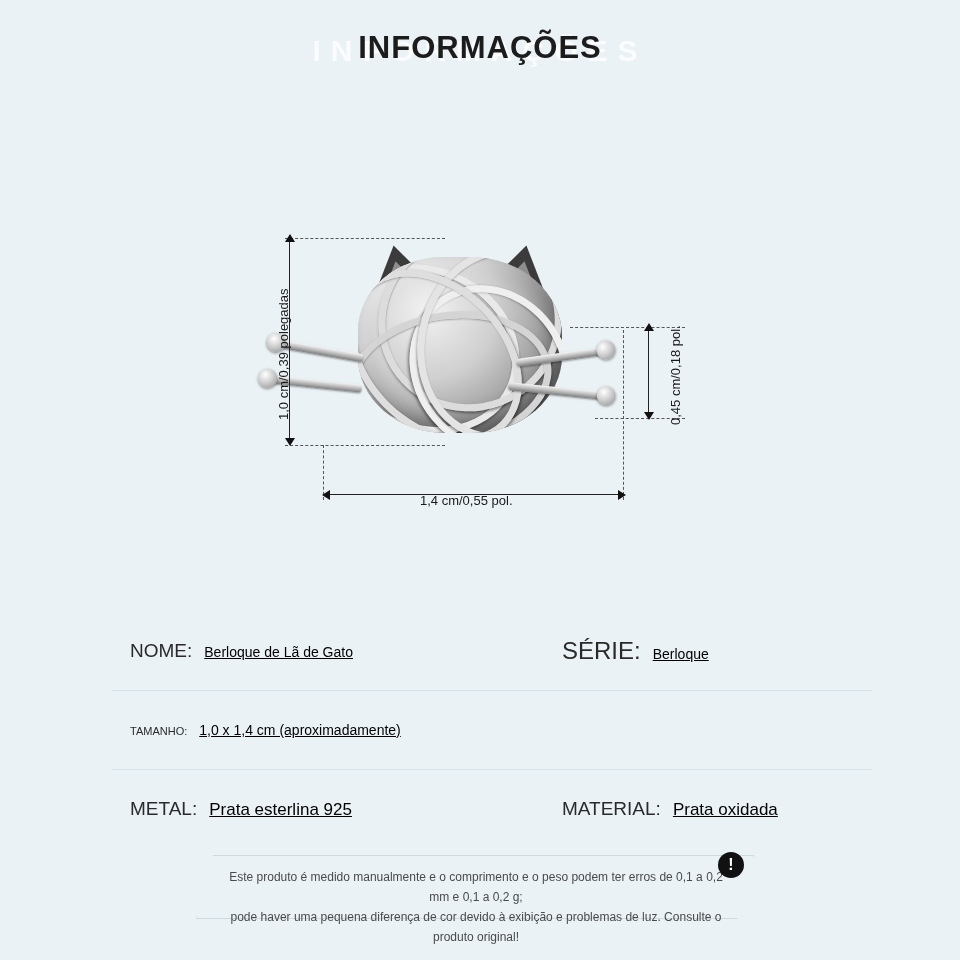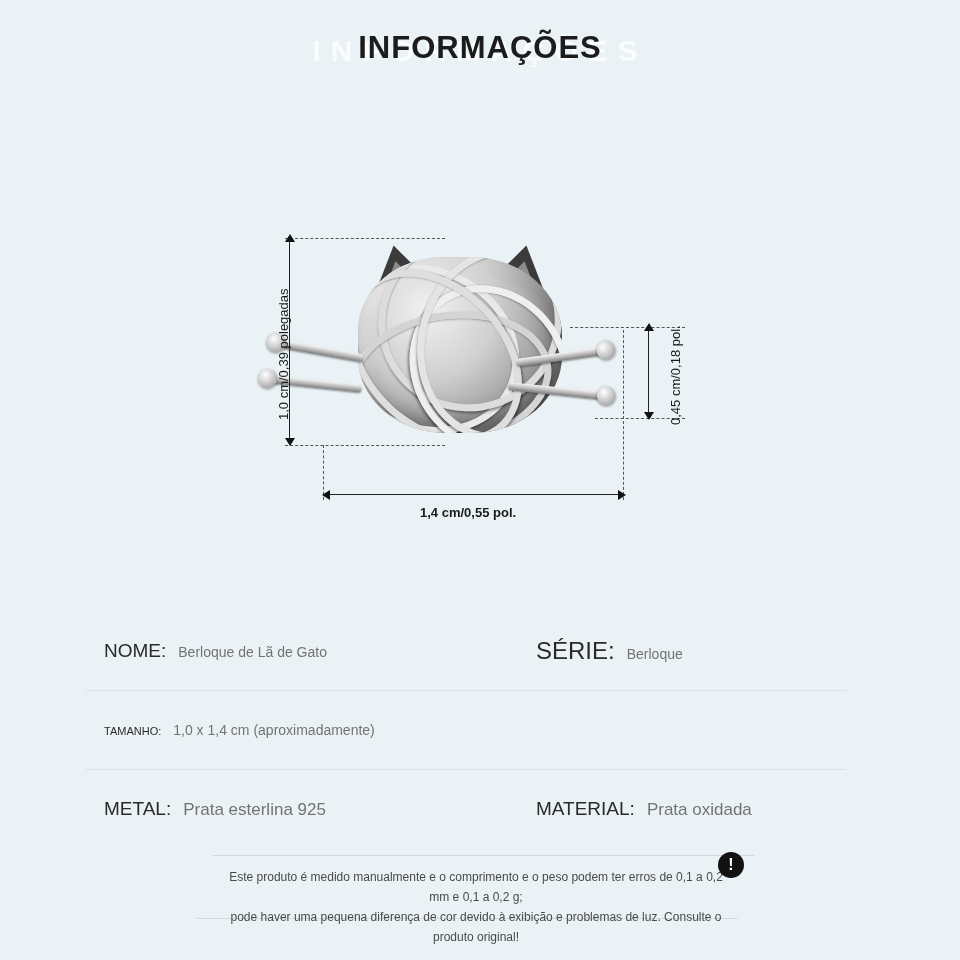--- a/index.html
+++ b/index.html
@@ -170,21 +170,21 @@
     white-space: nowrap;
   }
   .vertical-label {
     transform: rotate(-90deg);
     transform-origin: left top;
   }
 
   
   .specs {
     position: absolute;
-    left: 86px;
+    left: 112px;
     top: 612px;
     width: 760px;
   }
   .spec-row {
     position: relative;
     height: 78px;
     border-bottom: 1px solid #d7e1e8;
     display: flex;
     align-items: center;
   }
@@ -195,22 +195,23 @@
     box-sizing: border-box;
   }
   .cell-left  { width: 450px; padding-left: 18px; }
   .cell-right { width: 310px; padding-left: 0px; }
   .spec-key {
     color: #2a2a2a;
     margin-right: 12px;
     white-space: nowrap;
   }
   .spec-val {
-    color: #737373;
+    color: #000000;
     white-space: nowrap;
+    text-decoration: underline;
   }
   .k-lg { font-size: 19px; }
   .k-md { font-size: 24px; }
   .k-sm { font-size: 11px; }
   .v-lg { font-size: 17px; }
   .v-md { font-size: 14px; }
   .v-sm { font-size: 12px; }
 
   
   .note {
@@ -299,21 +300,21 @@
     <div class="dim-line" style="left:49px; top:10px; width:1px; height:203px;"></div>
     <div class="arrow up" style="left:45px; top:4px;"></div>
     <div class="arrow down" style="left:45px; top:208px;"></div>
     <div class="dim-label vertical-label" style="left:36px; top:190px;">1,0 cm/0,39 polegadas</div>
 
     <div class="dash-v" style="left:83px; top:215px; height:55px;"></div>
     <div class="dash-v" style="left:383px; top:100px; height:170px;"></div>
     <div class="dim-line" style="left:88px; top:264px; width:292px; height:1px;"></div>
     <div class="arrow left" style="left:82px; top:260px;"></div>
     <div class="arrow right" style="left:378px; top:260px;"></div>
-    <div class="dim-label" style="left:180px; top:275px;font-weight:bold;">1,4 cm/0,55 pol.</div>
+    <div class="dim-label" style="left:180px; top:263px;">1,4 cm/0,55 pol.</div>
 
     <div class="dash-h" style="left:330px; top:97px; width:115px;"></div>
     <div class="dash-h" style="left:355px; top:188px; width:90px;"></div>
     <div class="dim-line" style="left:408px; top:100px; width:1px; height:86px;"></div>
     <div class="arrow up" style="left:404px; top:93px;"></div>
     <div class="arrow down" style="left:404px; top:182px;"></div>
     <div class="dim-label vertical-label" style="left:428px; top:195px;">0,45 cm/0,18 pol.</div>
   </div>
 
   <div class="specs">

